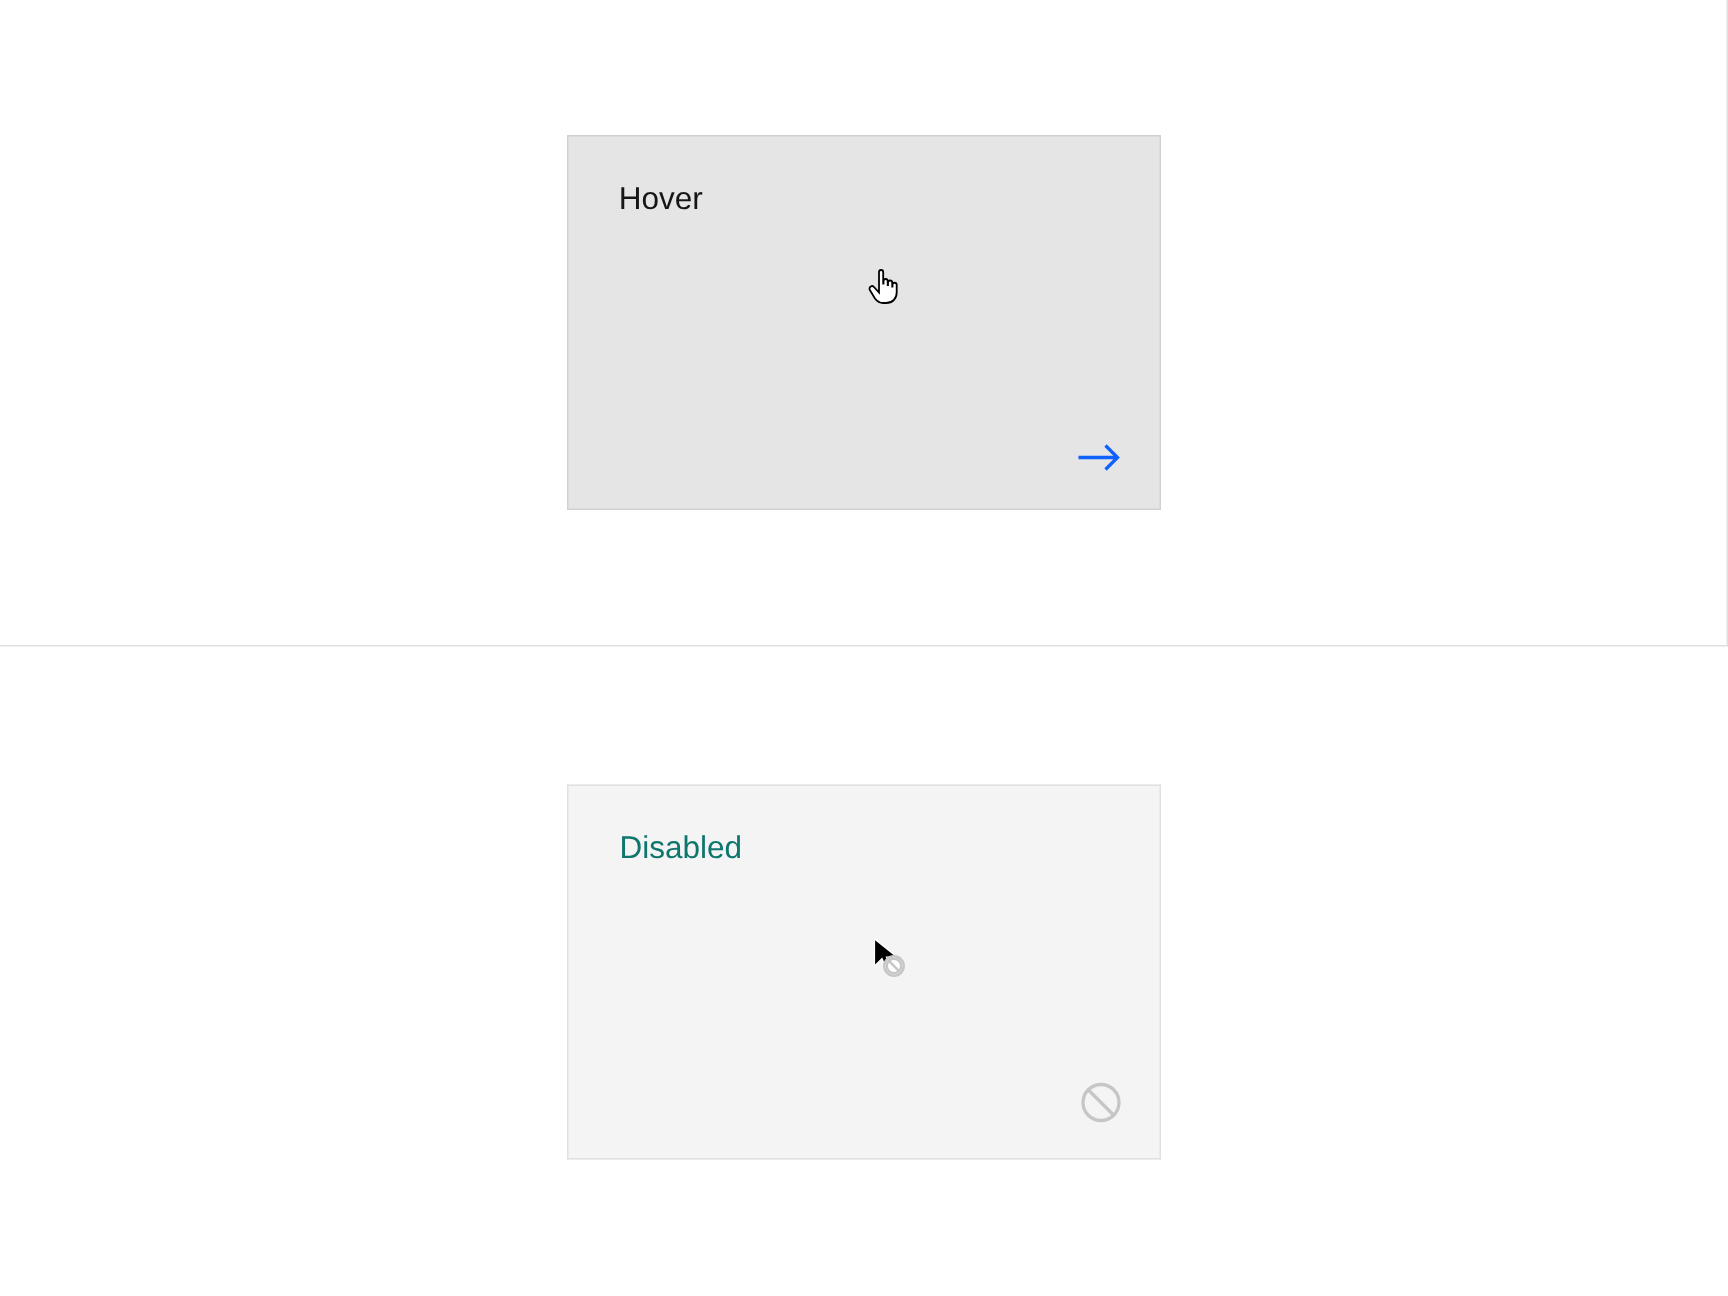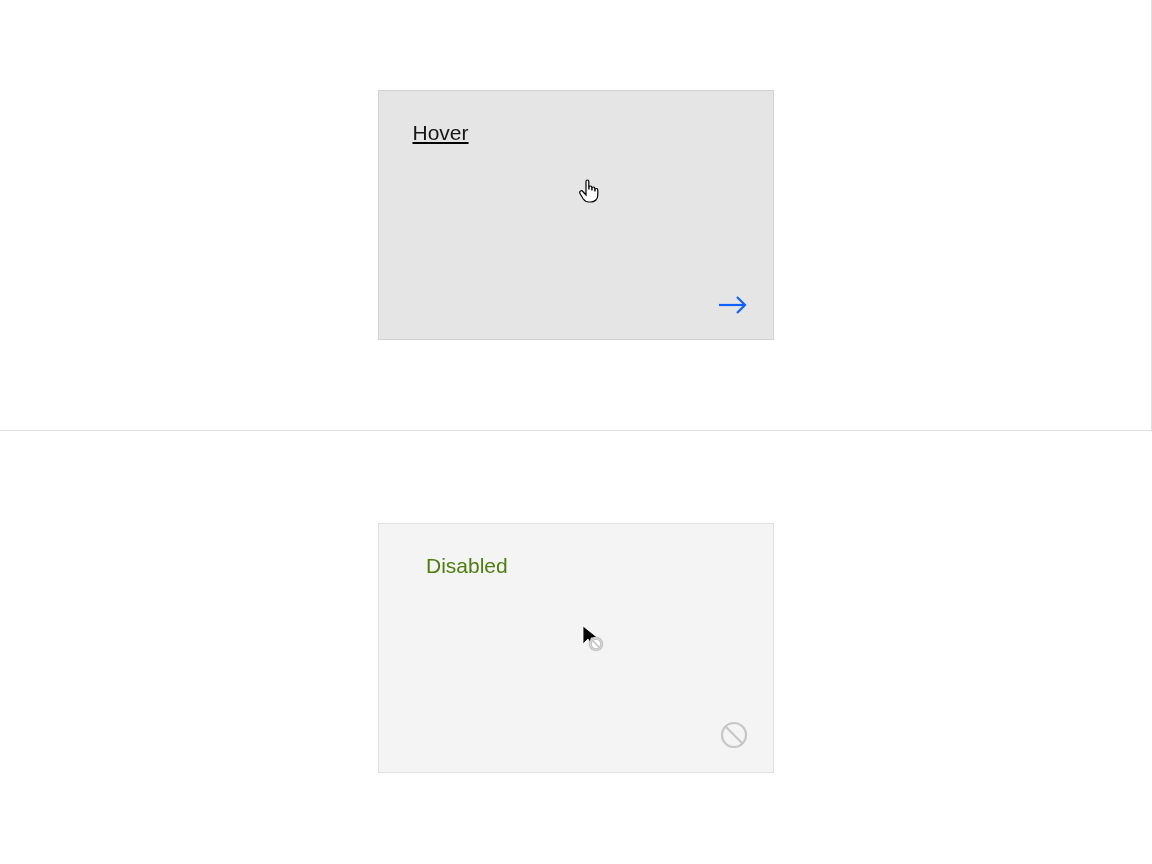--- a/index.html
+++ b/index.html
@@ -39,38 +39,36 @@
     }
     .tile {
       position: relative;
       width: 396px;
       height: 250px;
       padding: 30px 34px;
     }
     .tile-hover {
       background: #e5e5e5;
       border: 1px solid #d1d1d1;
-      text-decoration: underline;
     }
     .tile-focus {
       background: #f4f4f4;
       border: 2px solid #0f62fe;
     }
     .tile-disabled {
       background: #f4f4f4;
       border: 1px solid #e0e0e0;
     }
     .tile-label {
       font-size: 21px;
       font-weight: 400;
       color: #161616;
     }
     .tile-disabled .tile-label {
-      color: #4d7c0f;
-      margin-left: 13px;
+      color: #0f766e;
     }
     .arrow-icon {
       position: absolute;
       bottom: 24px;
       right: 24px;
       width: 32px;
       height: 20px;
     }
     .arrow-icon svg {
       width: 100%;

